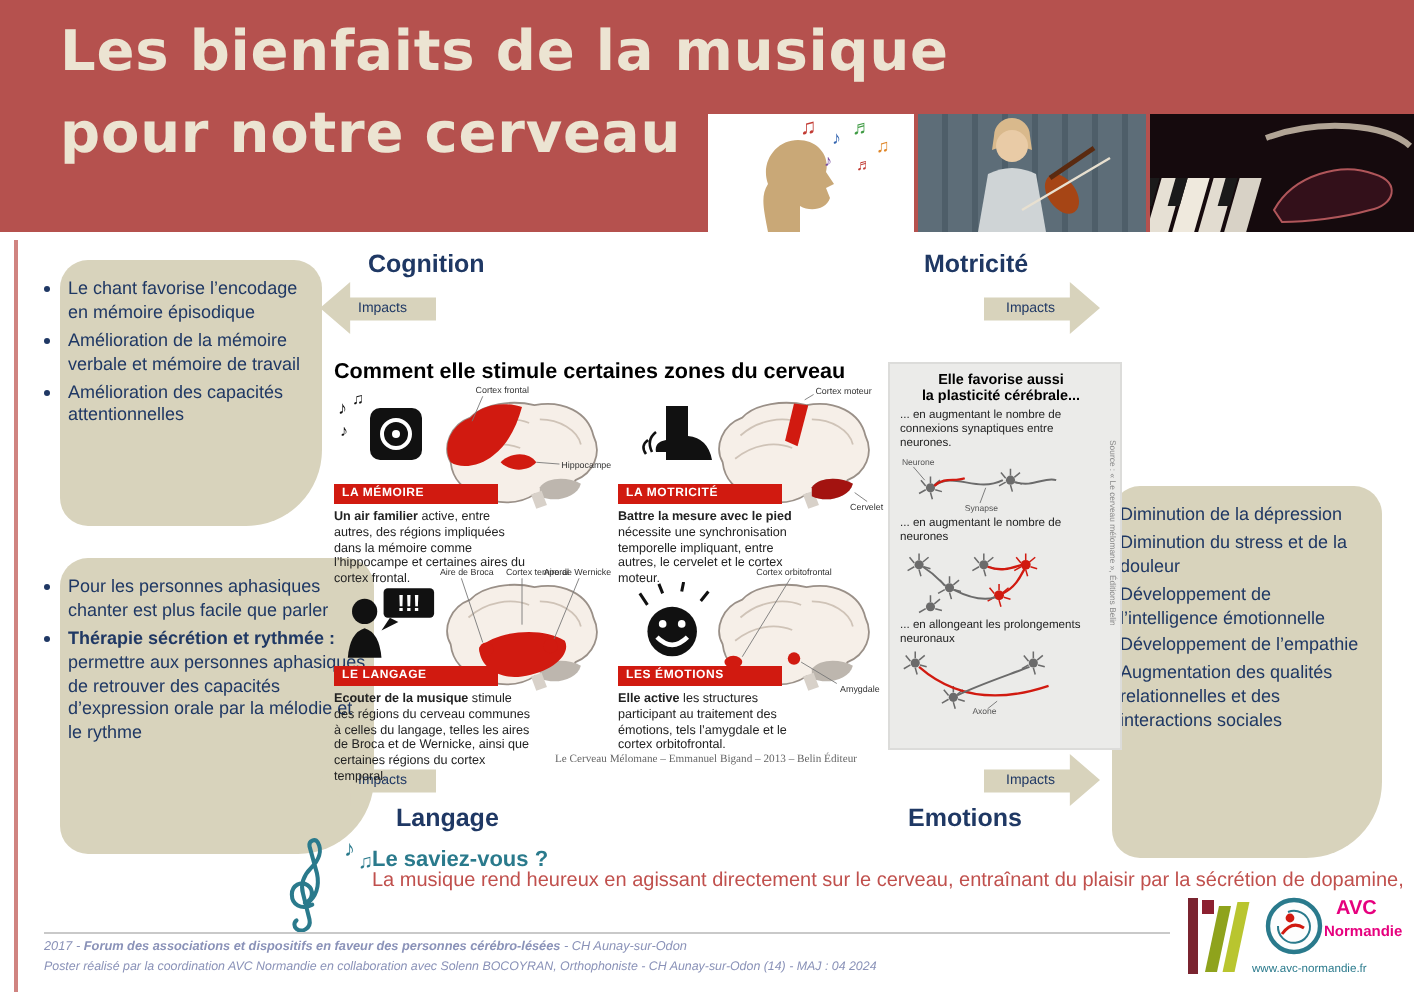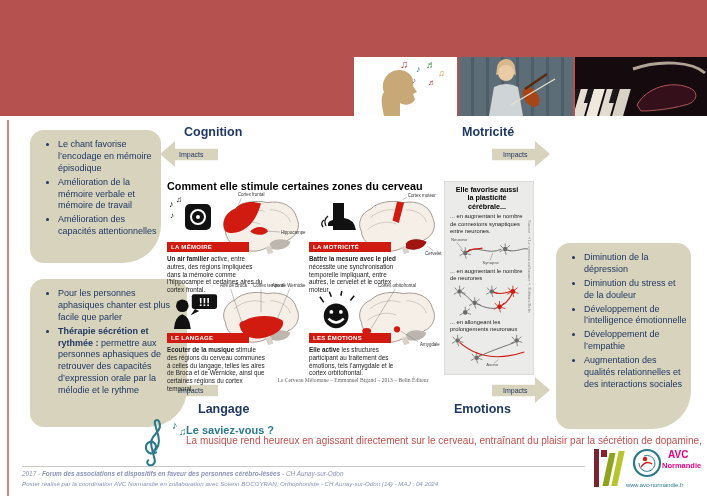--- a/index.html
+++ b/index.html
@@ -12,21 +12,21 @@
   #photo1{left:354px;width:103px;background:#fff;}
   #photo2{left:459px;width:114px;background:repeating-linear-gradient(90deg,#5d6d78 0 12px,#4e5e69 12px 15px);}
   #photo3{left:575px;width:132px;background:#150a0d;}
   .note{position:absolute;line-height:1;}
 
   
   .vline{position:absolute;left:7px;top:120px;width:2px;height:376px;background:#d08481;}
 
   
   .box{position:absolute;background:#d8d3bc;border-radius:14px 14px 38px 14px;color:#1f3864;box-sizing:border-box;}
-  .box ul{margin:9px 4px 0 0;padding-left:28px;font-size:9px;line-height:1.32;}
+  .box ul{margin:9px 4px 0 0;padding-left:4px;font-size:9px;line-height:1.32;}
   .box li{margin-bottom:2px;}
   #boxL1{left:30px;top:130px;width:131px;height:133px;}
   #boxL2{left:30px;top:279px;width:157px;height:148px;}
   #boxR1{left:556px;top:128px;width:135px;height:108px;}
   #boxR2{left:556px;top:243px;width:135px;height:186px;}
 
   
   .sec-label{position:absolute;font-size:12.5px;font-weight:bold;color:#1f3864;}
   #lblCog{left:184px;top:125px;} #lblMot{left:462px;top:125px;}
   #lblLan{left:198px;top:402px;} #lblEmo{left:454px;top:402px;}
@@ -53,21 +53,21 @@
   .bCb{fill:#bdb6ae;} .bSt{fill:#d8d1c9;}
   .bG{fill:none;stroke:#cfc3b7;stroke-width:1;}
   .red{fill:#d11a10;}
   .cl{stroke:#777;stroke-width:.5;}
   .ct{font-size:5px;fill:#333;font-family:"Liberation Sans",sans-serif;}
   .vinyl{position:absolute;left:16px;top:4px;width:26px;height:26px;background:#111;border-radius:5px;}
   .vinyl::after{content:"";position:absolute;inset:5px;border:2px solid #fff;border-radius:50%;}
   .vinyl::before{content:"";position:absolute;left:11px;top:11px;width:4px;height:4px;background:#fff;border-radius:50%;z-index:2;}
 
   
-  .plast{position:absolute;left:277px;top:0;width:90px;height:194px;background:#ebebe9;border:1px solid #dcdcda;box-sizing:border-box;padding:4px 9px 2px 5px;}
+  .plast{position:absolute;left:277px;top:0;width:117px;height:194px;background:#ebebe9;border:1px solid #dcdcda;box-sizing:border-box;padding:4px 9px 2px 5px;}
   .p-title{font-size:7.2px;font-weight:bold;line-height:1.18;color:#000;text-align:center;margin:0 0 2px;}
   .p-item{font-size:5.8px;line-height:1.22;color:#222;margin:2px 0 0;}
   .p-fig{display:block;margin-top:1px;}
   .nrn circle{fill:#6b6b6b;} .nrn path{stroke:#6b6b6b;stroke-width:.8;fill:none;}
   .nrnR circle{fill:#d11a10;} .nrnR path{stroke:#d11a10;stroke-width:.8;fill:none;}
   .ax{stroke:#6b6b6b;stroke-width:1;fill:none;}
   .axR{stroke:#d11a10;stroke-width:1.2;fill:none;}
   .pl{font-size:4.5px;fill:#555;font-family:"Liberation Sans",sans-serif;}
   .p-src{position:absolute;right:1px;top:38px;writing-mode:vertical-rl;font-size:4.2px;color:#888;}
   .caption{position:absolute;left:0;top:196px;width:372px;text-align:center;font-family:"Liberation Serif",serif;font-size:5.6px;color:#666;}
@@ -93,20 +93,24 @@
   .avc-name1{position:absolute;left:668px;top:449px;font-size:10px;font-weight:bold;color:#e6007e;}
   .avc-name2{position:absolute;left:662px;top:461px;font-size:7.5px;font-weight:bold;color:#e6007e;}
   .avc-url{position:absolute;left:626px;top:482px;font-size:5.8px;color:#2a7a8c;}
 </style>
 </head>
 <body>
 
 <div class="poster">
 
   <div class="header">
+    <div class="title">
+      <div>Les bienfaits de la musique</div>
+      <div>pour notre cerveau</div>
+    </div>
 
     <div class="photo" id="photo1">
       <svg width="103" height="59" viewBox="0 0 103 59">
         <path d="M30,59 C28,48 26,41 30,35 C26,24 34,13 45,13 C55,13 61,21 59,29 L63,35 L59,37 L61,42 C59,48 51,49 46,46 L46,59 Z" fill="#c9a877"></path>
       </svg>
       <span class="note" style="left:46px;top:2px;font-size:11px;color:#c23b34;">♫</span>
       <span class="note" style="left:62px;top:8px;font-size:9px;color:#3566b0;">♪</span>
       <span class="note" style="left:72px;top:3px;font-size:10px;color:#3f9b44;">♬</span>
       <span class="note" style="left:84px;top:12px;font-size:9px;color:#e0872a;">♫</span>
       <span class="note" style="left:58px;top:20px;font-size:8px;color:#7a4fa0;">♪</span>

